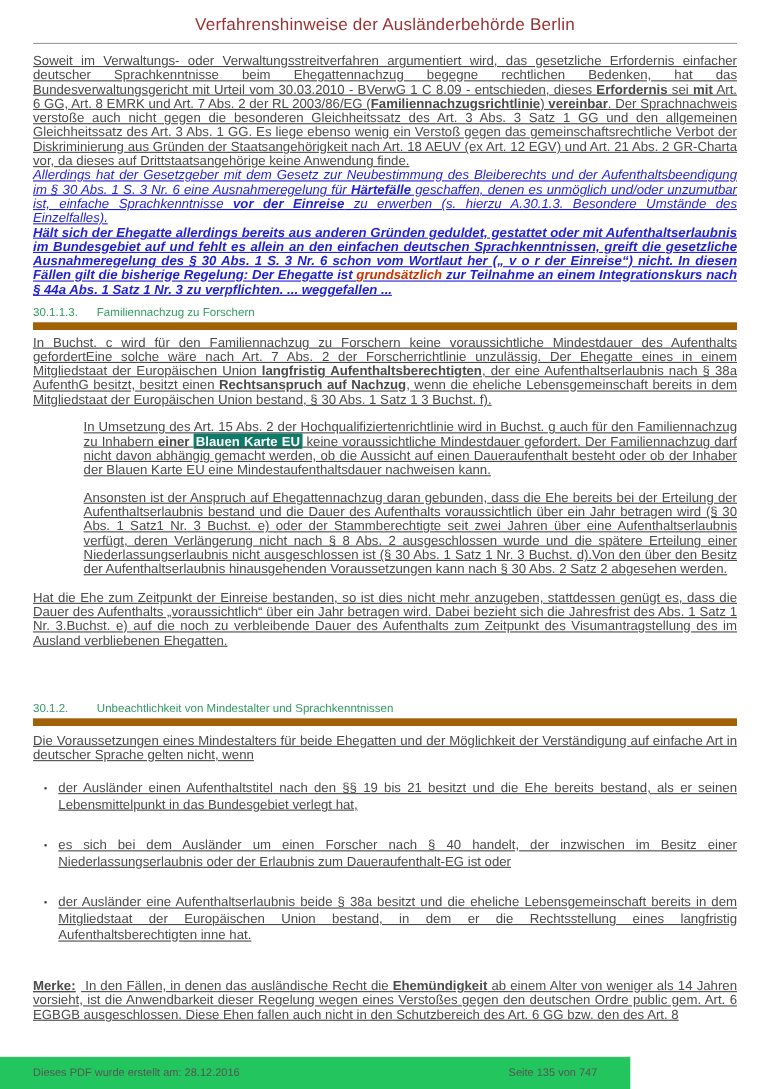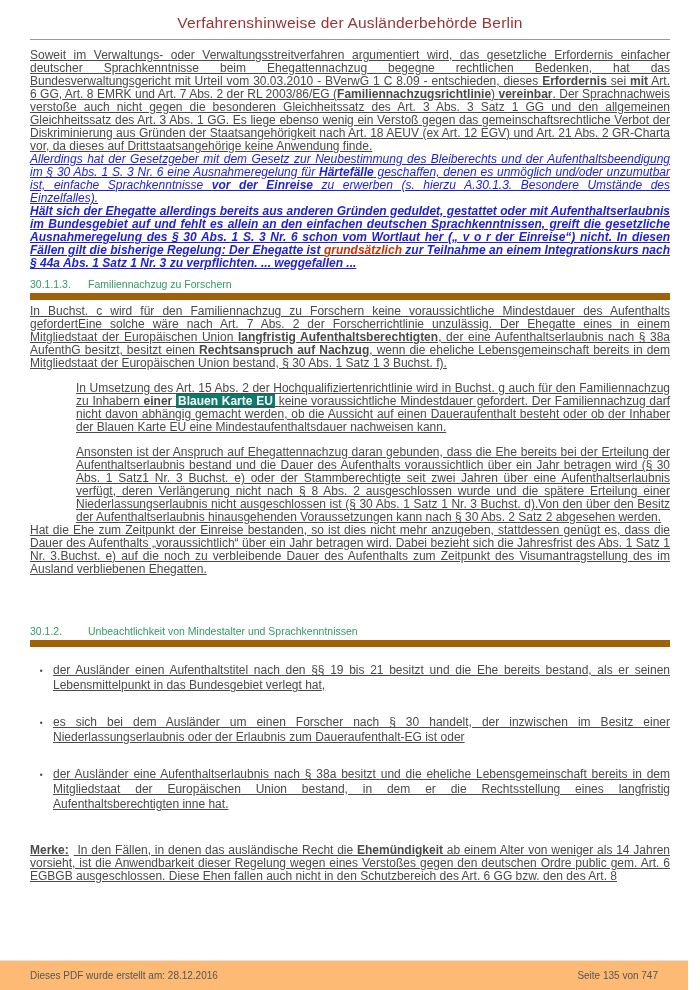--- a/index.html
+++ b/index.html
@@ -26,43 +26,43 @@
   .note-strong{ font-weight:bold; }
 
   .heading{
     color:var(--green,#339966); font-size:10.5px; line-height:14px;
     margin:7px 0 5px 0; padding-bottom:2px;
     border-bottom:7px solid #a16207;
   }
   .h-num{ display:inline-block; min-width:58px; }
 
   .gap-top{ margin-top:12px;margin-left:46px; }
-  .gap-top-sm{ margin-top:0; }
+  .gap-top-sm{ margin-top:13px; }
   .heading-2{ margin-top:48px; margin-bottom:7px; }
 
   .bullets{ list-style:none; margin-top:16px; padding-left:10px; }
   .bullets li{ display:flex; margin-bottom:22px; }
   .bullet{ width:13px; flex:0 0 13px; font-size:8px; line-height:15px; color:#333; }
   .li-text{ flex:1; line-height:15px; }
 
   .merke{ margin-top:32px; }
   .merke .u{ margin-right:5px; }
 
   .b{ font-weight:bold; }
   .u{ text-decoration:underline; }
   .b.u{ font-weight:bold; text-decoration:underline; }
   .red{ color:var(--red,#cc3300); }
   .hl{
     background:var(--highlight_bg,#0d7a6a); color:#ffffff;
     font-weight:bold; padding:0 2px;
   }
 
   .footer{
-    position:absolute; left:0; bottom:0; width:688px; height:30px;
-    background:#fdba74; border-top:1px solid #e2e2e2;
+    position:absolute; left:0; bottom:0; width:573px; height:30px;
+    background:#22c55e; border-top:1px solid #e2e2e2;
     display:flex; align-items:center; justify-content:space-between;
     padding:0 30px; font-size:10px; color:#555555;
   }
 </style>
 </head>
 <body>
 
 <div class="page">
 
   <div class="doc-title">Verfahrenshinweise der Ausländerbehörde Berlin</div>
@@ -79,33 +79,34 @@
 
   <p class="body-p"><span>In Buchst. c wird für den Familiennachzug zu Forschern keine voraussichtliche Mindestdauer des Aufenthalts gefordertEine solche wäre nach Art. 7 Abs. 2 der Forscherrichtlinie unzulässig. Der Ehegatte eines in einem Mitgliedstaat der Europäischen Union </span><span class="b">langfristig Aufenthaltsberechtigten</span><span>, der eine Aufenthaltserlaubnis nach § 38a AufenthG besitzt, besitzt einen </span><span class="b">Rechtsanspruch auf Nachzug</span><span>, wenn die eheliche Lebensgemeinschaft bereits in dem Mitgliedstaat der Europäischen Union bestand, § 30 Abs. 1 Satz 1 3 Buchst. f).</span></p>
   <p class="body-p gap-top"><span>In Umsetzung des Art. 15 Abs. 2 der Hochqualifiziertenrichtlinie wird in Buchst. g auch für den Familiennachzug zu Inhabern </span><span class="b">einer </span><span class="hl">Blauen Karte EU</span><span> keine voraussichtliche Mindestdauer gefordert. Der Familiennachzug darf nicht davon abhängig gemacht werden, ob die Aussicht auf einen Daueraufenthalt besteht oder ob der Inhaber der Blauen Karte EU eine Mindestaufenthaltsdauer nachweisen kann.</span></p>
   <p class="body-p gap-top"><span>Ansonsten ist der Anspruch auf Ehegattennachzug daran gebunden, dass die Ehe bereits bei der Erteilung der Aufenthaltserlaubnis bestand und die Dauer des Aufenthalts voraussichtlich über ein Jahr betragen wird (§ 30 Abs. 1 Satz1 Nr. 3 Buchst. e) oder der Stammberechtigte seit zwei Jahren über eine Aufenthaltserlaubnis verfügt, deren Verlängerung nicht nach § 8 Abs. 2 ausgeschlossen wurde und die spätere Erteilung einer Niederlassungserlaubnis nicht ausgeschlossen ist (§ 30 Abs. 1 Satz 1 Nr. 3 Buchst. d).Von den über den Besitz der Aufenthaltserlaubnis hinausgehenden Voraussetzungen kann nach § 30 Abs. 2 Satz 2 abgesehen werden.</span></p>
   <p class="body-p gap-top-sm"><span>Hat die Ehe zum Zeitpunkt der Einreise bestanden, so ist dies nicht mehr anzugeben, stattdessen genügt es, dass die Dauer des Aufenthalts „voraussichtlich“ über ein Jahr betragen wird. Dabei bezieht sich die Jahresfrist des Abs. 1 Satz 1 Nr. 3.Buchst. e) auf die noch zu verbleibende Dauer des Aufenthalts zum Zeitpunkt des Visumantragstellung des im Ausland verbliebenen Ehegatten.</span></p>
 
   <div class="heading heading-2">
     <span class="h-num">30.1.2.</span><span class="h-label">Unbeachtlichkeit von Mindestalter und Sprachkenntnissen</span>
   </div>
 
+  <p class="body-p"><span>Die Voraussetzungen eines Mindestalters für beide Ehegatten und der Möglichkeit der Verständigung auf einfache Art in deutscher Sprache gelten nicht, wenn</span></p>
 
   <ul class="bullets">
     <li>
       <span class="bullet">▪</span>
       <span class="li-text"><span>der Ausländer einen Aufenthaltstitel nach den §§ 19 bis 21 besitzt und die Ehe bereits bestand, als er seinen Lebensmittelpunkt in das Bundesgebiet verlegt hat,</span></span>
     </li>
     <li>
       <span class="bullet">▪</span>
-      <span class="li-text"><span>es sich bei dem Ausländer um einen Forscher nach § 30 handelt, der inzwischen im Besitz einer Niederlassungserlaubnis oder der Erlaubnis zum Daueraufenthalt-EG ist oder</span></span>
+      <span class="li-text"><span>es sich bei dem Ausländer um einen Forscher nach § 40 handelt, der inzwischen im Besitz einer Niederlassungserlaubnis oder der Erlaubnis zum Daueraufenthalt-EG ist oder</span></span>
     </li>
     <li>
       <span class="bullet">▪</span>
-      <span class="li-text"><span>der Ausländer eine Aufenthaltserlaubnis nach § 38a besitzt und die eheliche Lebensgemeinschaft bereits in dem Mitgliedstaat der Europäischen Union bestand, in dem er die Rechtsstellung eines langfristig Aufenthaltsberechtigten inne hat.</span></span>
+      <span class="li-text"><span>der Ausländer eine Aufenthaltserlaubnis beide § 38a besitzt und die eheliche Lebensgemeinschaft bereits in dem Mitgliedstaat der Europäischen Union bestand, in dem er die Rechtsstellung eines langfristig Aufenthaltsberechtigten inne hat.</span></span>
     </li>
   </ul>
 
   <p class="body-p merke"><span class="b u">Merke:</span><span> In den Fällen, in denen das ausländische Recht die </span><span class="b">Ehemündigkeit</span><span> ab einem Alter von weniger als 14 Jahren vorsieht, ist die Anwendbarkeit dieser Regelung wegen eines Verstoßes gegen den deutschen Ordre public gem. Art. 6 EGBGB ausgeschlossen. Diese Ehen fallen auch nicht in den Schutzbereich des Art. 6 GG bzw. den des Art. 8</span></p>
 
 </div>
 
 <div class="footer">
   <span>Dieses PDF wurde erstellt am: 28.12.2016</span>
   <span>Seite 135 von 747</span>

